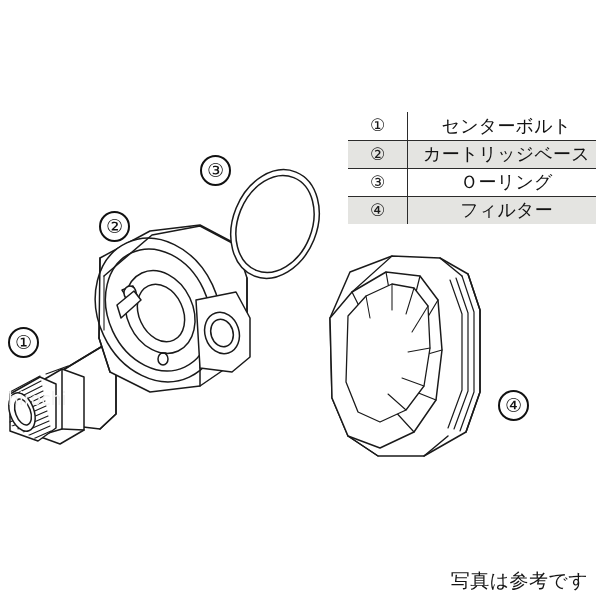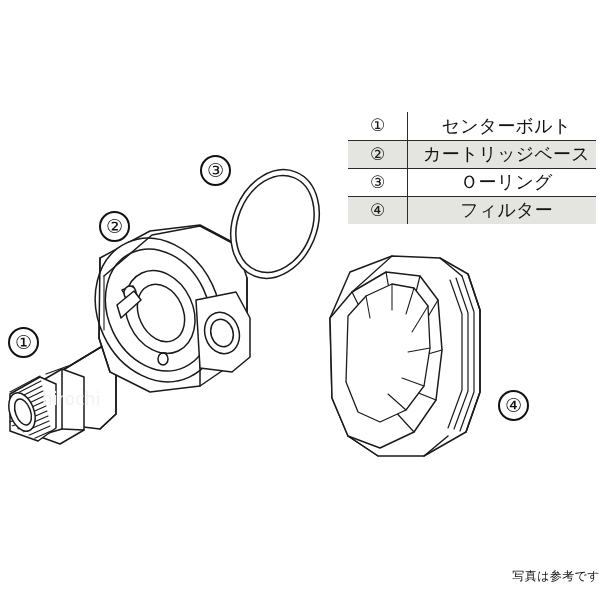--- a/index.html
+++ b/index.html
@@ -61,23 +61,23 @@
     color: #121212;
     white-space: nowrap;
   }
   #legend tr.ruled-bot td {
     border-bottom: 1.6px solid #2b2b2b;
   }
 
   
   #footnote {
     position: absolute;
-    right: 0;
+    right: 12px;
     top: 568px;
-    font-size: 12px;
+    font-size: 19px;
     color: #141414;
     letter-spacing: 0.4px;
     white-space: nowrap;
   }
 
   
   .callout {
     position: absolute;
     width: 31px;
     height: 31px;
@@ -99,21 +99,20 @@
   
   #watermark {
     position: absolute;
     left: 8px;
     top: 389px;
     font-size: 17px;
     color: #f2f2f2;
     letter-spacing: 0.2px;
     font-family: "DejaVu Sans", "Liberation Sans", sans-serif;
     pointer-events: none;
-    margin-left: 34px;
   }
 </style>
 </head>
 <body>
 
 <div id="page">
 
   <svg id="diagram" viewBox="0 0 600 600">
     <defs>
       <clipPath id="clip-thread">

